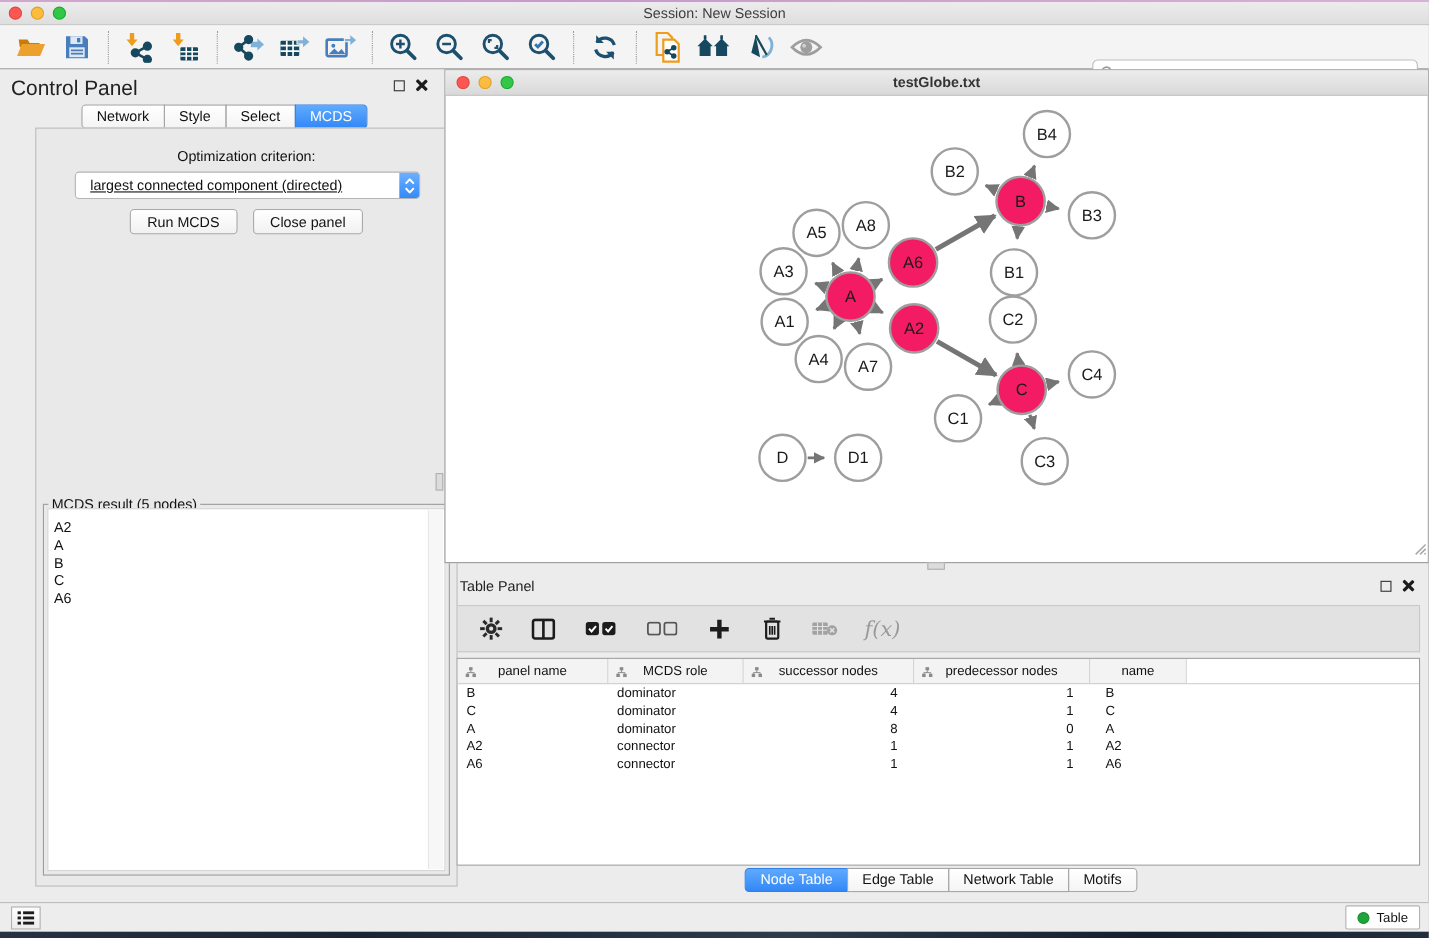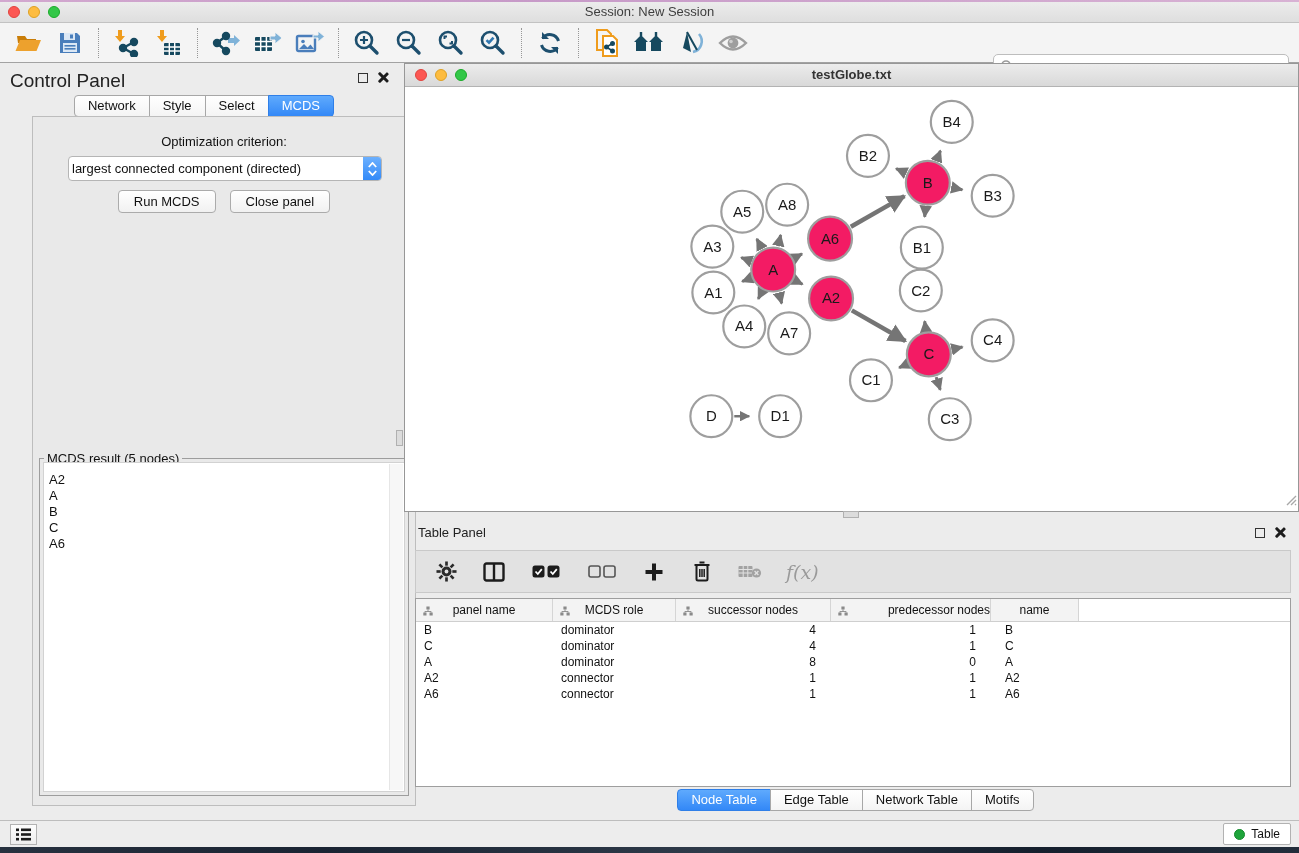--- a/index.html
+++ b/index.html
@@ -33,21 +33,21 @@
   .close-icon:before,.close-icon:after{content:"";position:absolute;left:5px;top:-1px;width:2.6px;height:13px;background:#1c1c1c;border-radius:1px;}
   .close-icon:before{transform:rotate(45deg);} .close-icon:after{transform:rotate(-45deg);}
   .cp-tabs{position:absolute;left:8px;top:95px;width:384px;display:flex;justify-content:center;}
   .seg-tab{font-size:13px;line-height:20px;padding:0 13px;background:linear-gradient(#ffffff,#f4f4f4);border:1px solid #a7a7a7;margin-left:-1px;color:#111;cursor:default;}
   .seg-tab:first-child{border-radius:4px 0 0 4px;margin-left:8px;}
   .seg-tab:last-child{border-radius:0 4px 4px 0;}
   .seg-tab.active{background:linear-gradient(#5faafd,#3388f7);border-color:#2f7fe8;color:#fff;}
   .cp-pane{position:absolute;left:8px;top:116px;width:384px;height:690px;background:#e9e9e9;border:1px solid #bdbdbd;margin-left:24px;}
   .opt-label{position:absolute;left:0;top:17px;width:100%;text-align:center;font-size:13px;color:#111;}
   .dropdown{position:absolute;left:35px;top:39px;width:314px;height:25px;background:#fff;border:1px solid #b5b5b5;border-radius:4px;display:flex;align-items:center;}
-  .dropdown .dd-text{flex:1;padding-left:3px;font-size:13px;color:#111;white-space:nowrap;overflow:hidden;}
+  .dropdown .dd-text{flex:1;padding-left:13px;font-size:13px;color:#111;white-space:nowrap;overflow:hidden;text-decoration:underline;}
   .dd-stepper{width:18px;height:23px;border-radius:0 3px 3px 0;background:linear-gradient(#6cb0fe,#338af8);display:flex;flex-direction:column;align-items:center;justify-content:center;gap:2px;}
   .dd-stepper svg{display:block;}
   .cp-buttons{position:absolute;left:0;top:73px;width:100%;display:flex;justify-content:center;gap:14px;}
   .btn{font-size:13px;padding:3px 15px;background:linear-gradient(#ffffff,#f1f1f1);border:1px solid #ababab;border-radius:4px;color:#111;}
   .mcds-box{position:absolute;left:6px;top:341px;width:370px;height:338px;border:1px solid #9d9d9d;}
   .mcds-legend{position:absolute;left:4px;top:-8px;font-size:13px;background:#e9e9e9;padding:0 3px;color:#111;}
   .mcds-list{position:absolute;left:3px;right:3px;top:3px;bottom:3px;background:#fff;border:1px solid #d2d2d2;padding-top:9px;}
   .scroll-track{position:absolute;top:1px;right:1px;width:14px;bottom:1px;background:#f7f7f7;border-left:1px solid #e6e6e6;}
   .mcds-item{font-size:13px;line-height:16px;padding-left:5px;color:#111;}
 
@@ -538,21 +538,21 @@
             <span class="tree-ic"><svg width="10" height="10" viewBox="0 0 10 10">
                 <g fill="#8a8a8a">
                   <rect x="3.4" y="0.5" width="3.2" height="3"></rect>
                   <rect x="0.3" y="6.5" width="3.2" height="3"></rect>
                   <rect x="6.5" y="6.5" width="3.2" height="3"></rect>
                   <path d="M5 3.5v2M1.9 6.5v-1h6.2v1" stroke="#8a8a8a" fill="none" stroke-width="0.9"></path>
                 </g>
               </svg></span>
             <span>successor nodes</span>
           </div>
-          <div class="th" style="width: 160px; justify-content: flex-end;">
+          <div class="th" style="width: 160px;">
             <span class="tree-ic"><svg width="10" height="10" viewBox="0 0 10 10">
                 <g fill="#8a8a8a">
                   <rect x="3.4" y="0.5" width="3.2" height="3"></rect>
                   <rect x="0.3" y="6.5" width="3.2" height="3"></rect>
                   <rect x="6.5" y="6.5" width="3.2" height="3"></rect>
                   <path d="M5 3.5v2M1.9 6.5v-1h6.2v1" stroke="#8a8a8a" fill="none" stroke-width="0.9"></path>
                 </g>
               </svg></span>
             <span>predecessor nodes</span>
           </div>

